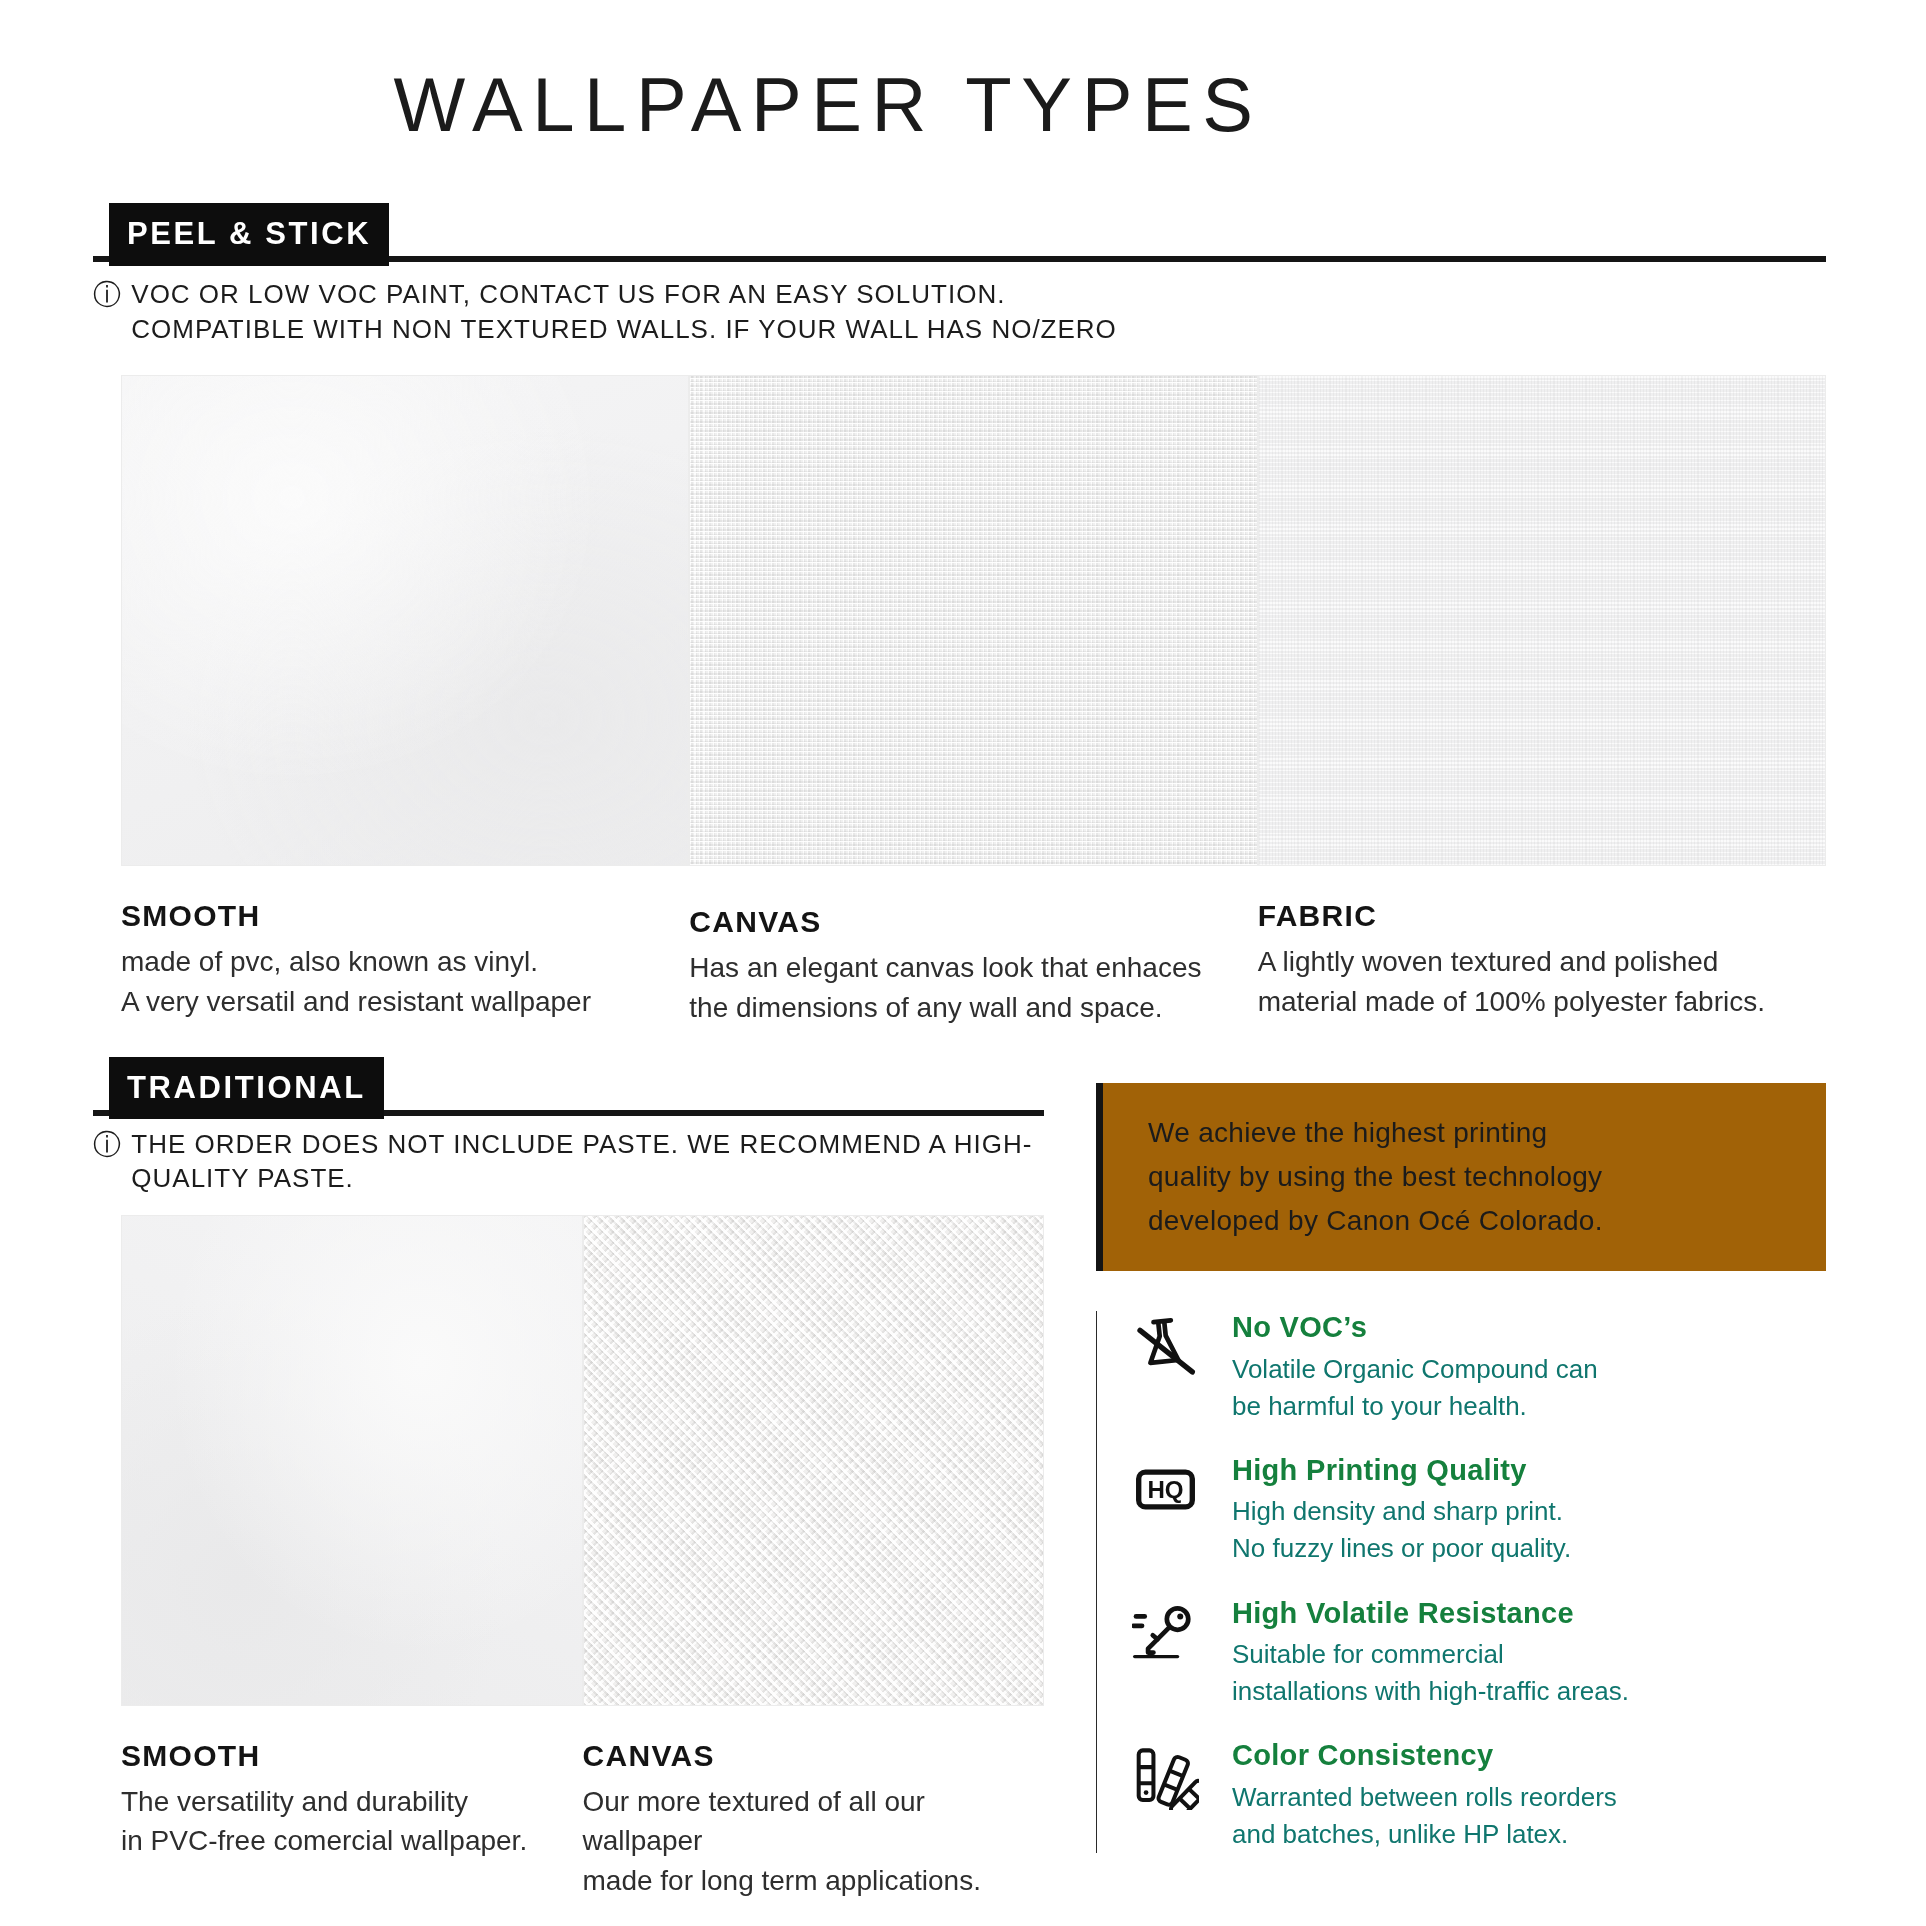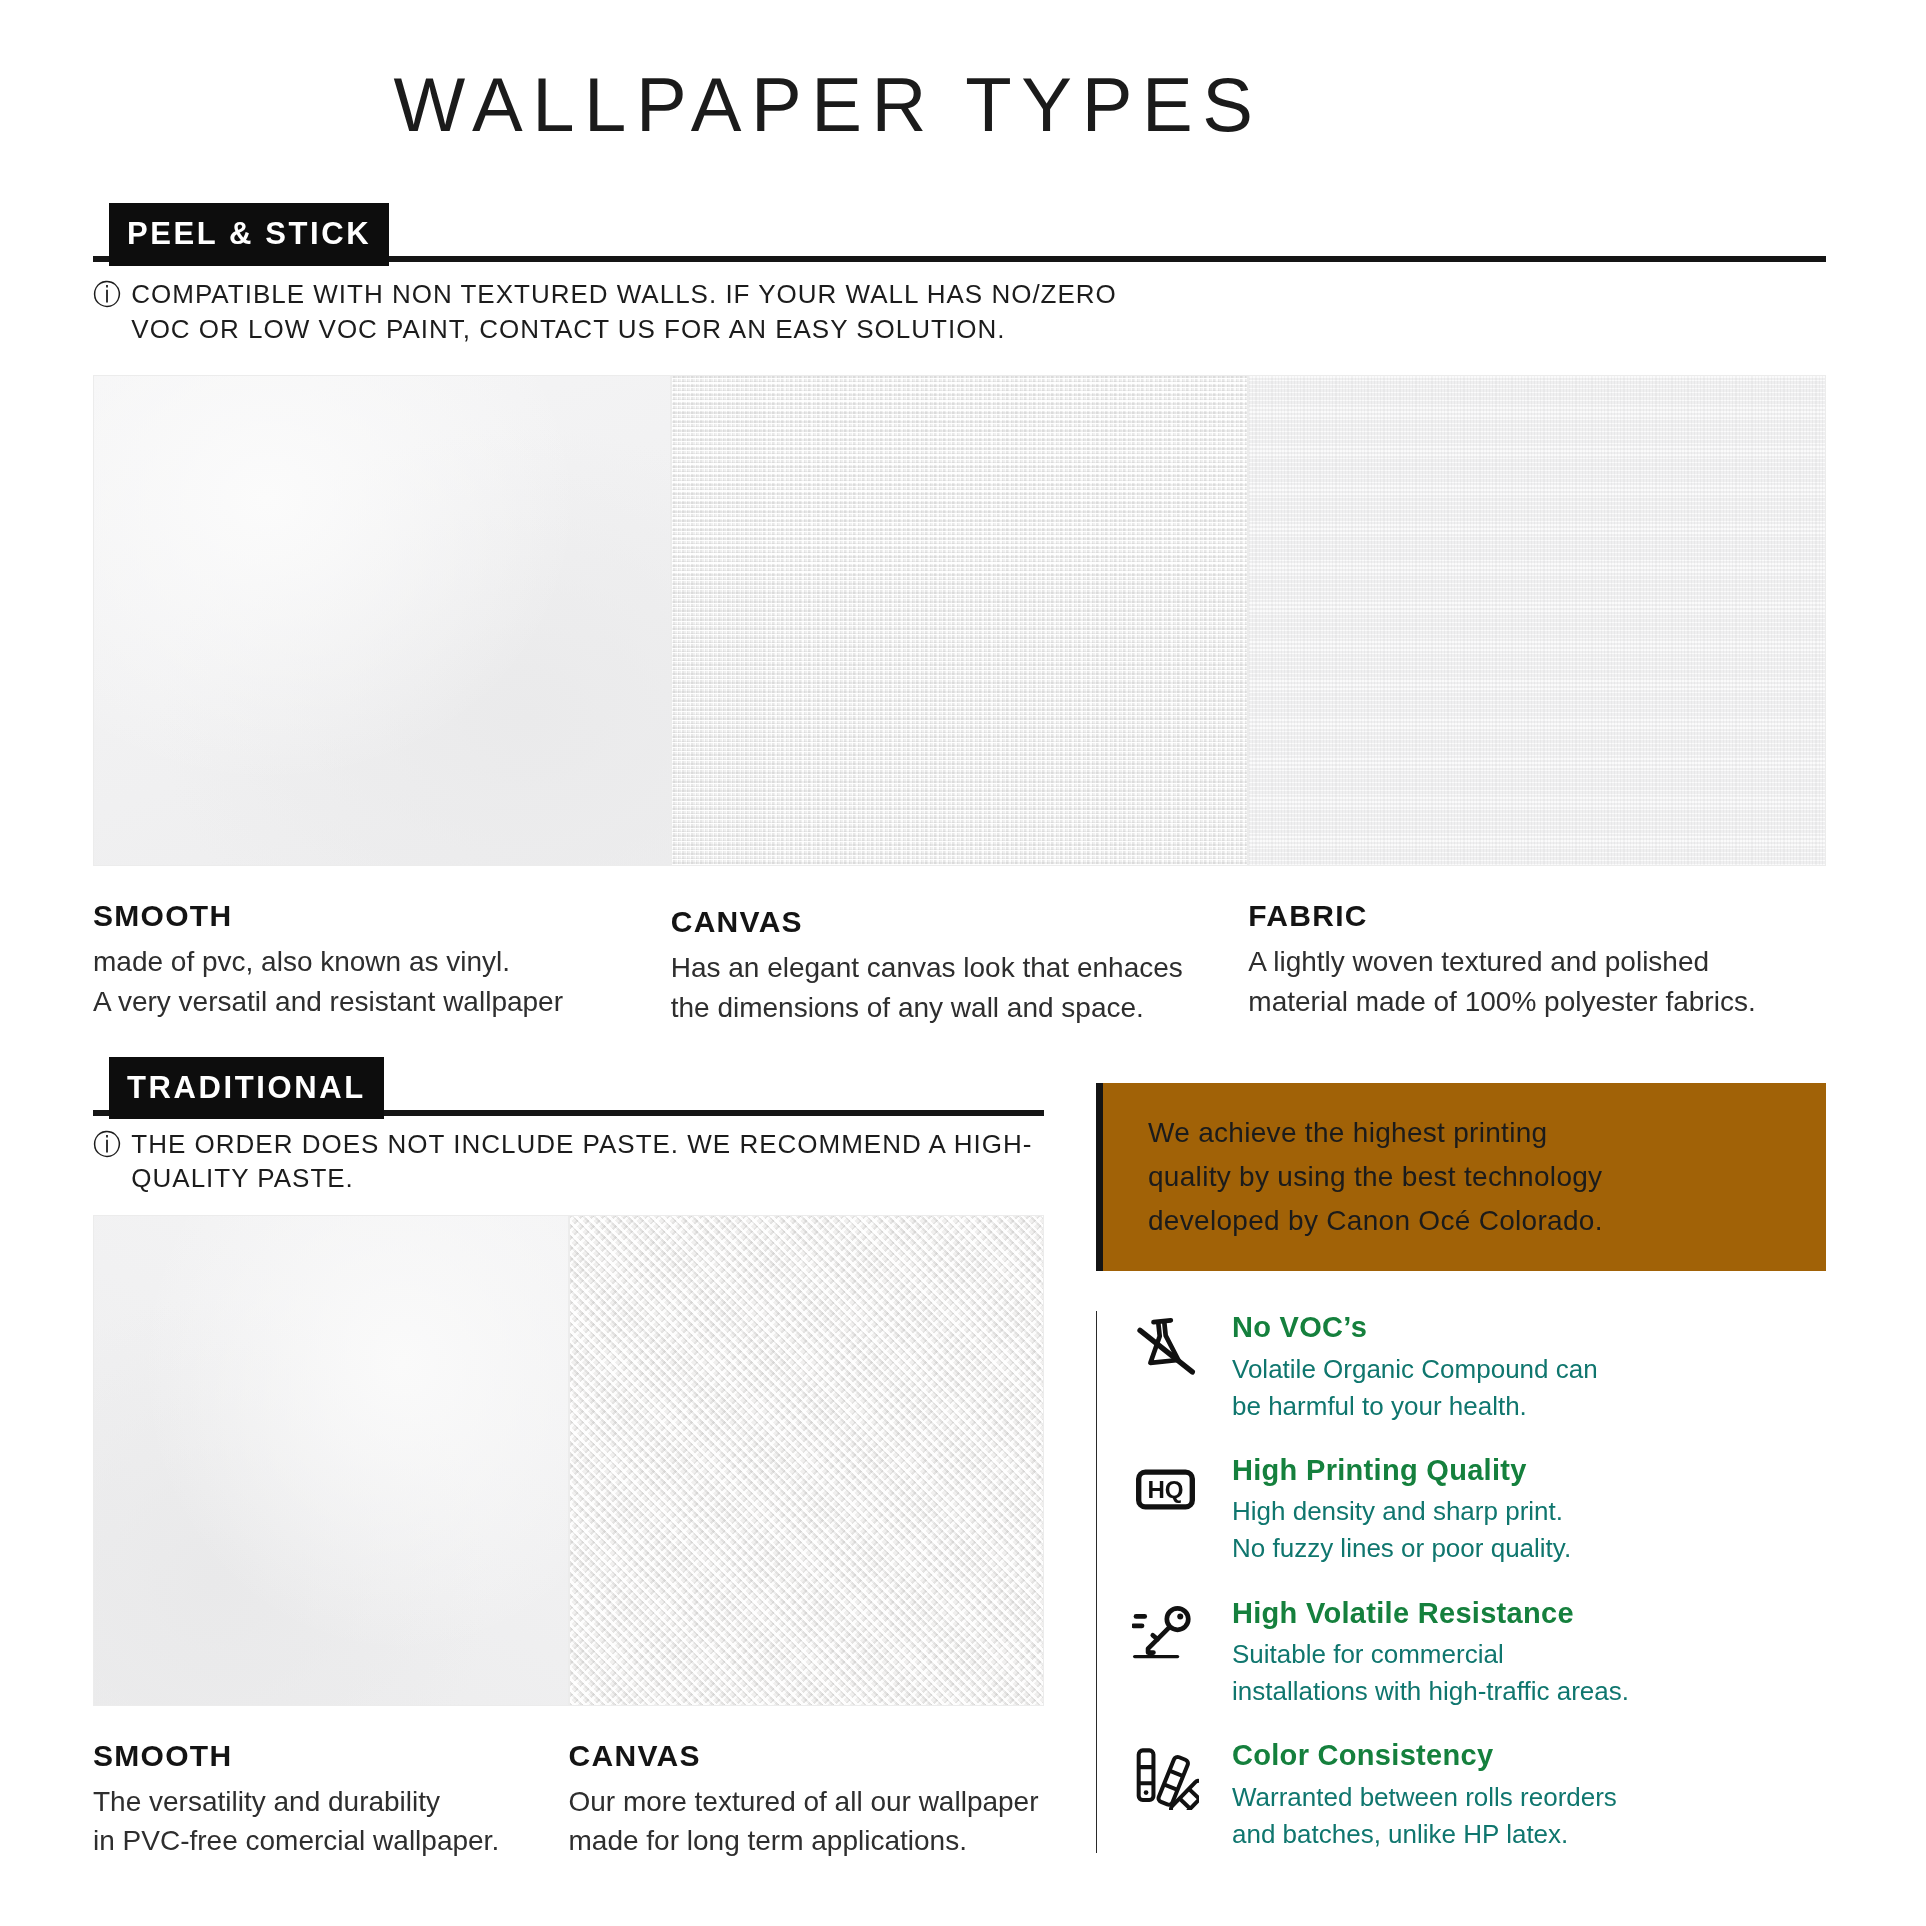--- a/index.html
+++ b/index.html
@@ -16,21 +16,21 @@
   .section-header::after { content:""; position:absolute; left:0; right:0; bottom:0; height:5.8px; background:#151515; }
   .badge { position:absolute; left:16px; top:0; bottom:-3.9px; background:#0d0d0d; color:#ffffff;
            font-size:31px; font-weight:700; letter-spacing:2.6px; padding:0 18px; display:flex; align-items:center; z-index:2; }
 
   
   .info-row { display:flex; margin-top:15.4px; }
   .info-icon { font-size:28px; line-height:1.25; margin-right:10.3px; color:#1c1c1c; }
   .info-text { font-size:26px; letter-spacing:1px; line-height:1.32; color:#1c1c1c; }
 
   
-  .swatch-row { display:flex; margin-top:29px; }
+  .swatch-row { display:flex; margin-top:29px;margin-left:28px; }
   .swatch-col { flex:1; min-width:0; }
   .swatch { height:491px; border:0.6px solid #ececec; }
   .swatch-label { margin-top:33px; font-size:30px; font-weight:700; letter-spacing:1.3px; color:#141414; }
   .swatch-desc { margin-top:9px; font-size:28px; line-height:1.42; color:#2e2e2e; }
   .swatch-desc span { display:block; }
 
   
   .tx-smooth-a { background-color:#f2f2f3;
     background-image: radial-gradient(ellipse at 30% 25%, #fbfbfb 0%, rgba(250,250,250,0) 55%),
                       radial-gradient(ellipse at 75% 70%, #eaeaeb 0%, rgba(234,234,235,0) 60%),
@@ -82,22 +82,22 @@
     <div class="page-title">WALLPAPER TYPES</div>
   </div>
 
   <div class="section-header">
     <span class="badge">PEEL &amp; STICK</span>
   </div>
 
   <div class="info-row">
     <span class="info-icon">ⓘ</span>
     <div class="info-text">
+      <span style="display:block;">VOC OR LOW VOC PAINT, CONTACT US FOR AN EASY SOLUTION.</span>
       <span style="display:block;">COMPATIBLE WITH NON TEXTURED WALLS. IF YOUR WALL HAS NO/ZERO</span>
-      <span style="display:block;">VOC OR LOW VOC PAINT, CONTACT US FOR AN EASY SOLUTION.</span>
     </div>
   </div>
 
   <div class="swatch-row">
     <div class="swatch-col">
       <div class="swatch tx-smooth-a"></div>
       <div class="swatch-label">SMOOTH</div>
       <div class="swatch-desc">
         <span>made of pvc, also known as vinyl.</span>
         <span>A very versatil and resistant wallpaper</span>

